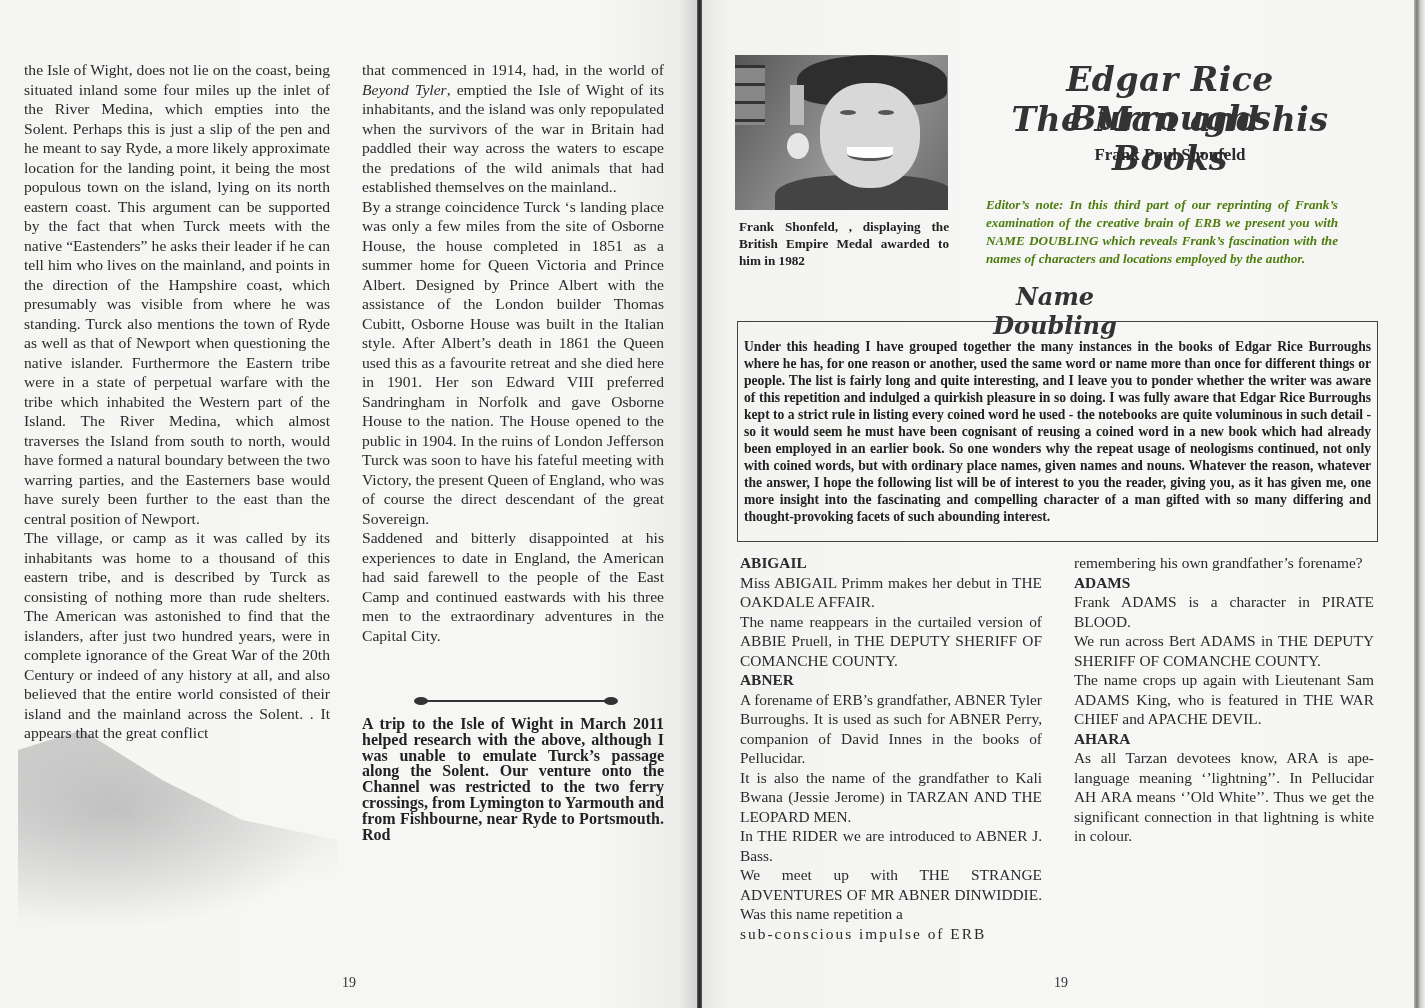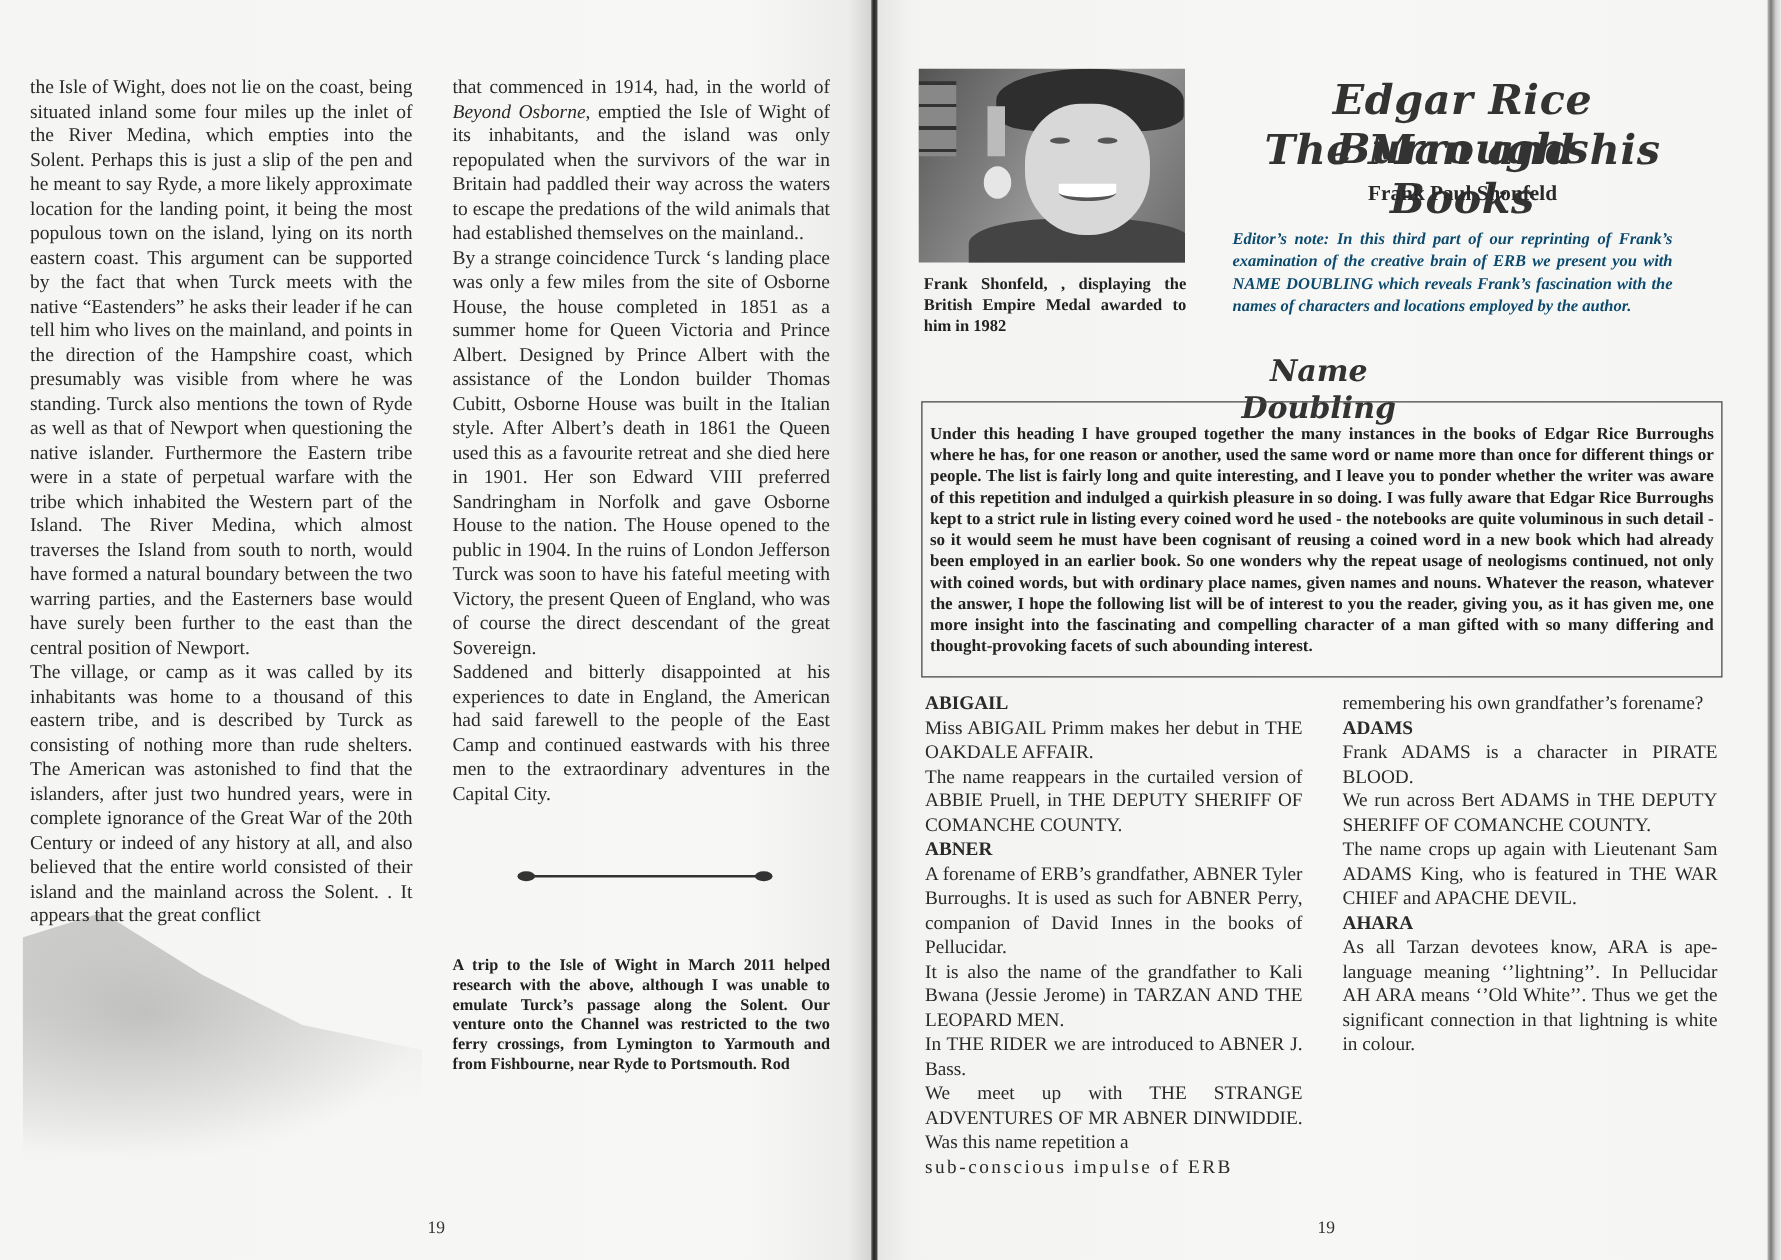--- a/index.html
+++ b/index.html
@@ -21,21 +21,21 @@
     .col { position: absolute; font-size: 15.6px; line-height: 19.5px; text-align: justify; }
     .col p { margin: 0; }
     .col-l1 { left: 24px; top: 60px; width: 306px; }
     .col-l2 { left: 362px; top: 60px; width: 302px; }
 
     .divider { position: absolute; left: 410px; top: 697px; width: 212px; height: 8px; }
     .divider .bar { position: absolute; left: 12px; right: 12px; top: 3px; height: 2px; background: #333; }
     .divider .cap { position: absolute; top: 0; width: 14px; height: 8px; background: #333; border-radius: 50%; }
     .divider .cap.l { left: 4px; } .divider .cap.r { right: 4px; }
 
-    .footnote { position: absolute; left: 362px; top: 716px; width: 302px; font-size: 13px; line-height: 15.8px; font-weight: bold; text-align: justify; color: #222; margin-top: 48px; }
+    .footnote { position: absolute; left: 362px; top: 716px; width: 302px; font-size: 16px; line-height: 15.8px; font-weight: bold; text-align: justify; color: #222; }
 
     .page-num { position: absolute; top: 975px; font-size: 14px; color: #333; }
     .pn-left { left: 342px; } .pn-right { left: 1054px; }
 
     
     .photo { position: absolute; left: 735px; top: 55px; width: 213px; height: 155px; overflow: hidden;
       background: linear-gradient(120deg, #555 0%, #7a7a7a 30%, #9a9a9a 55%, #6a6a6a 100%); }
     .photo .hat { position: absolute; left: 62px; top: 0px; width: 150px; height: 50px; background: #2e2e2e; border-radius: 60% 60% 30% 30%; }
     .photo .face { position: absolute; left: 85px; top: 28px; width: 100px; height: 105px; background: #d8d8d8; border-radius: 45% 45% 48% 48%; }
     .photo .eye { position: absolute; top: 55px; width: 16px; height: 5px; background: #555; border-radius: 50%; }
@@ -45,21 +45,21 @@
     .photo .window { position: absolute; left: 0; top: 10px; width: 30px; height: 60px; background: repeating-linear-gradient(to bottom, #333 0 3px, #888 3px 18px); }
     .photo .medal { position: absolute; left: 55px; top: 30px; width: 14px; height: 40px; background: #bbb; }
     .photo .medal-disc { position: absolute; left: 52px; top: 78px; width: 22px; height: 26px; background: #e6e6e6; border-radius: 50%; }
 
     .caption { position: absolute; left: 739px; top: 218px; width: 210px; font-size: 13.2px; line-height: 17px; font-weight: bold; text-align: justify; color: #222; }
 
     .title { position: absolute; left: 960px; width: 420px; text-align: center; font-family: "DejaVu Serif", serif; font-style: italic; font-weight: bold; color: #333; letter-spacing: 0.5px; }
     .title-1 { top: 60px; font-size: 33px; }
     .title-2 { top: 100px; font-size: 33px; }
     .author { position: absolute; left: 960px; top: 145px; width: 420px; text-align: center; font-size: 17px; font-weight: bold; color: #2a2a2a; }
-    .editor-note { position: absolute; left: 986px; top: 182px; width: 352px; font-size: 13.2px; line-height: 18px; font-weight: bold; font-style: italic; text-align: justify; color: #0c4a6e; font-family: Liberation Serif, serif; }
+    .editor-note { position: absolute; left: 986px; top: 196px; width: 352px; font-size: 13.2px; line-height: 18px; font-weight: bold; font-style: italic; text-align: justify; color: #4d7c0f; font-family: Liberation Serif, serif; }
 
     .section-title { position: absolute; left: 960px; top: 282px; width: 190px; text-align: center; font-family: "DejaVu Serif", serif; font-style: italic; font-weight: bold; font-size: 24px; color: #333; }
 
     .intro-box { position: absolute; left: 737px; top: 321px; width: 641px; height: 221px; border: 1.5px solid #444; padding: 16px 6px; font-size: 13.6px; line-height: 17px; font-weight: bold; text-align: justify; color: #222; }
 
     .col-r1 { left: 740px; top: 553px; width: 302px; font-size: 15.4px; }
     .col-r2 { left: 1074px; top: 553px; width: 300px; font-size: 15.4px; }
     .entry-head { font-weight: bold; }
     .spaced { letter-spacing: 2px; }
   </style>
@@ -72,21 +72,21 @@
 <div class="right-edge"></div>
 
 <div class="cliff-art"></div>
 
 <div class="col col-l1">
   <p>the Isle of Wight, does not lie on the coast, being situated inland some four miles up the inlet of the River Medina, which empties into the Solent. Perhaps this is just a slip of the pen and he meant to say Ryde, a more likely approximate location for the landing point, it being the most populous town on the island, lying on its north eastern coast. This argument can be supported by the fact that when Turck meets with the native “Eastenders” he asks their leader if he can tell him who lives on the mainland, and points in the direction of the Hampshire coast, which presumably was visible from where he was standing. Turck also mentions the town of Ryde as well as that of Newport when questioning the native islander. Furthermore the Eastern tribe were in a state of perpetual warfare with the tribe which inhabited the Western part of the Island. The River Medina, which almost traverses the Island from south to north, would have formed a natural boundary between the two warring parties, and the Easterners base would have surely been further to the east than the central position of Newport.</p>
   <p>The village, or camp as it was called by its inhabitants was home to a thousand of this eastern tribe, and is described by Turck as consisting of nothing more than rude shelters. The American was astonished to find that the islanders, after just two hundred years, were in complete ignorance of the Great War of the 20th Century or indeed of any history at all, and also believed that the entire world consisted of their island and the mainland across the Solent. . It appears that the great conflict</p>
 </div>
 
 <div class="col col-l2">
-  <p><span>that commenced in 1914, had, in the world of </span><em>Beyond Osborne</em><span>, emptied the Isle of Wight of its inhabitants, and the island was only repopulated when the survivors of the war in Britain had paddled their way across the waters to escape the predations of the wild animals that had established themselves on the mainland..</span></p>
+  <p><span>that commenced in 1914, had, in the world of </span><em>Beyond Tyler</em><span>, emptied the Isle of Wight of its inhabitants, and the island was only repopulated when the survivors of the war in Britain had paddled their way across the waters to escape the predations of the wild animals that had established themselves on the mainland..</span></p>
   <p>By a strange coincidence Turck ‘s landing place was only a few miles from the site of Osborne House, the house completed in 1851 as a summer home for Queen Victoria and Prince Albert. Designed by Prince Albert with the assistance of the London builder Thomas Cubitt, Osborne House was built in the Italian style. After Albert’s death in 1861 the Queen used this as a favourite retreat and she died here in 1901. Her son Edward VIII preferred Sandringham in Norfolk and gave Osborne House to the nation. The House opened to the public in 1904. In the ruins of London Jefferson Turck was soon to have his fateful meeting with Victory, the present Queen of England, who was of course the direct descendant of the great Sovereign.</p>
   <p>Saddened and bitterly disappointed at his experiences to date in England, the American had said farewell to the people of the East Camp and continued eastwards with his three men to the extraordinary adventures in the Capital City.</p>
 </div>
 
 <div class="divider">
   <div class="bar"></div>
     <div class="cap l"></div>
     <div class="cap r"></div>
 </div>
 

